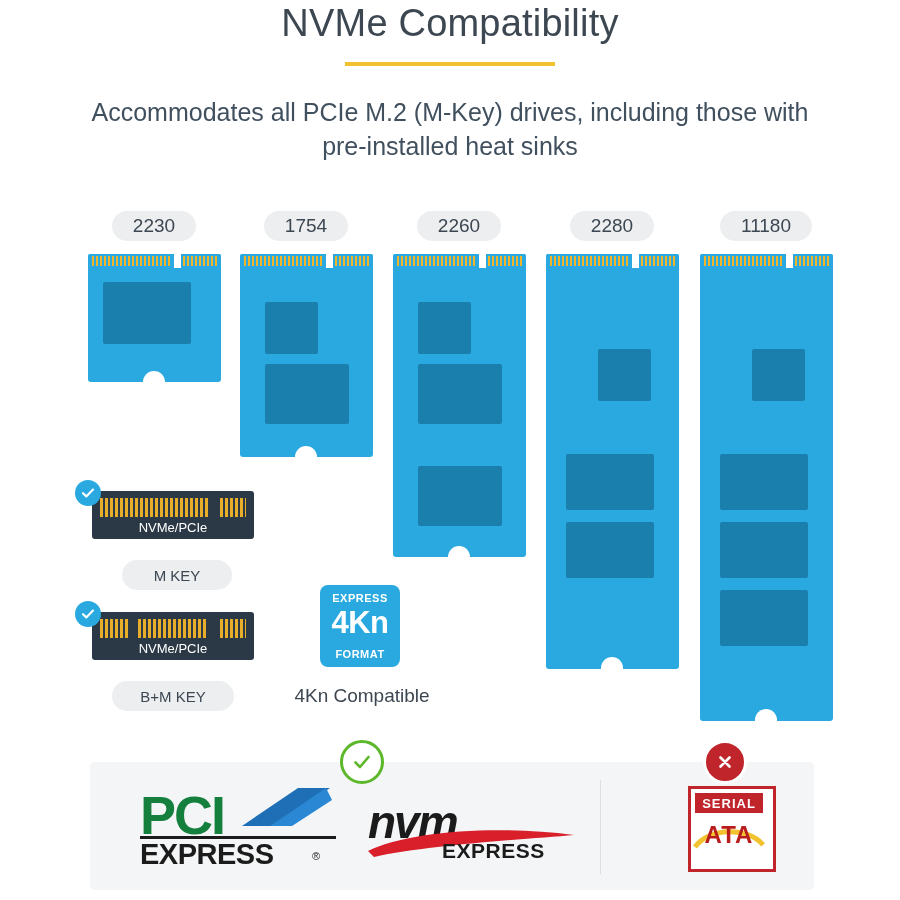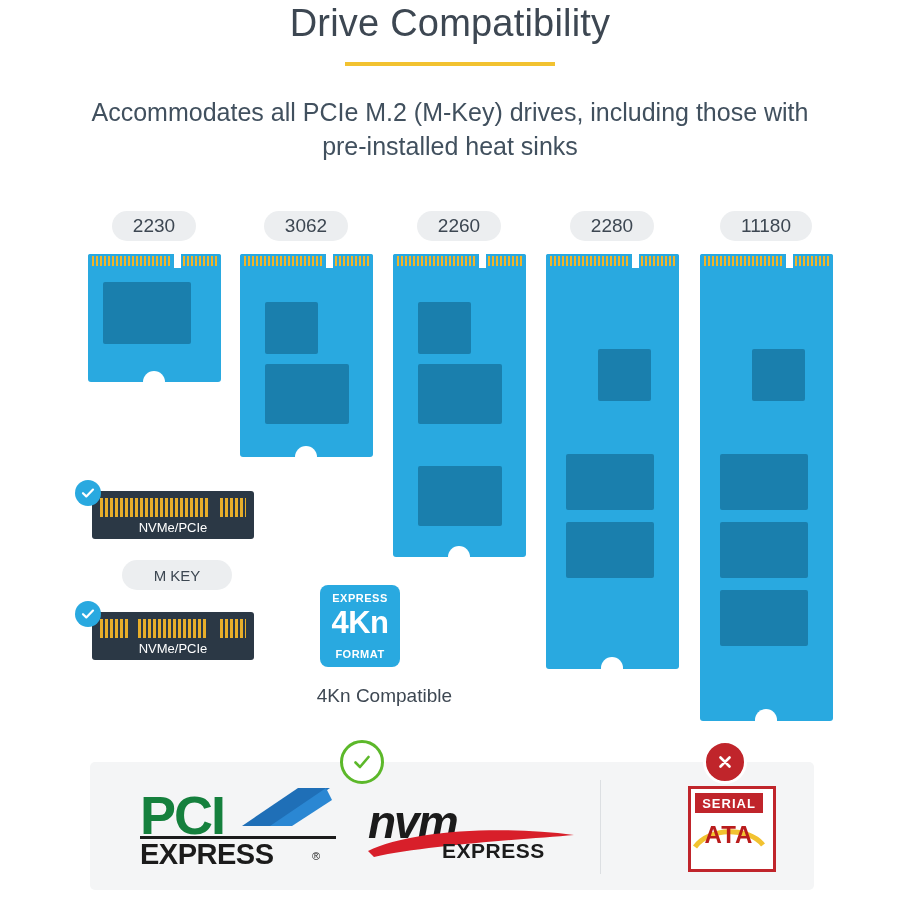--- a/index.html
+++ b/index.html
@@ -206,21 +206,21 @@
     width: 100%;
     font-size: 11px;
     font-weight: bold;
     letter-spacing: 0.5px;
   }
   .kn-caption {
     position: absolute;
     left: 272px;
     top: 685px;
     width: 180px;
-    text-align: right;
+    text-align: center;
     font-size: 19px;
     color: #3d4752;
   }
 
   
   .logo-panel {
     position: absolute;
     left: 90px;
     top: 762px;
     width: 724px;
@@ -376,38 +376,38 @@
     top: 34px;
     width: 72px;
     height: 30px;
   }
 </style>
 </head>
 <body>
 
 <div class="page">
 
-  <div class="title">Drive Compatibility</div>
+  <div class="title">NVMe Compatibility</div>
   <div class="title-rule"></div>
   <div class="subtitle">Accommodates all PCIe M.2 (M-Key) drives, including those with pre-installed heat sinks</div>
 
   <div class="drive-label" style="left:112px; top:211px; width:84px;">2230</div>
   <div class="drive" style="left:88px; top:254px; width:133px; height:128px;">
     <div class="drive-body" style="height:128px;"></div>
     <div class="connector">
       <div class="pins" style="left:4px; width:80px;"></div>
       <div class="notch" style="left:86px;"></div>
       <div class="pins" style="left:95px; width:34px;"></div>
     </div>
     <div class="chip" style="left:15px; top:28px; width:88px; height:62px;"></div>
     <div class="screw-hole" style="left:55px; top:117px;"></div>
     <div class="screw-notch" style="left:55px; top:128px; width:22px; height:12px;"></div>
   </div>
 
-  <div class="drive-label" style="left:264px; top:211px; width:84px;">3062</div>
+  <div class="drive-label" style="left:264px; top:211px; width:84px;">1754</div>
   <div class="drive" style="left:240px; top:254px; width:133px; height:203px;">
     <div class="drive-body" style="height:203px;"></div>
     <div class="connector">
       <div class="pins" style="left:4px; width:80px;"></div>
       <div class="notch" style="left:86px;"></div>
       <div class="pins" style="left:95px; width:34px;"></div>
     </div>
     <div class="chip" style="left:25px; top:48px; width:53px; height:52px;"></div>
     <div class="chip" style="left:25px; top:110px; width:84px; height:60px;"></div>
     <div class="screw-hole" style="left:55px; top:192px;"></div>
@@ -476,20 +476,21 @@
     <div class="gold" style="left:8px; width:28px;"></div>
     <div class="gold" style="left:46px; width:70px;"></div>
     <div class="gold" style="left:128px; width:26px;"></div>
     <div class="label" style="top:29px;">NVMe/PCIe</div>
   </div>
   <div class="check-badge" style="left:75px; top:601px;">
     <svg width="16" height="16" viewBox="0 0 16 16" aria-hidden="true">
       <path d="M3 8.2 L6.3 11.4 L13 4.6" fill="none" stroke="#ffffff" stroke-width="2.2" stroke-linecap="round" stroke-linejoin="round"></path>
     </svg>
   </div>
+  <div class="key-pill" style="left:112px; top:681px; width:122px;">B+M KEY</div>
 
   <div class="kn-badge">
     <div class="kn-adv">EXPRESS</div>
     <div class="kn-main">4Kn</div>
     <div class="kn-fmt">FORMAT</div>
   </div>
   <div class="kn-caption">4Kn Compatible</div>
 
   <div class="logo-panel"></div>
   <div class="panel-divider"></div>

